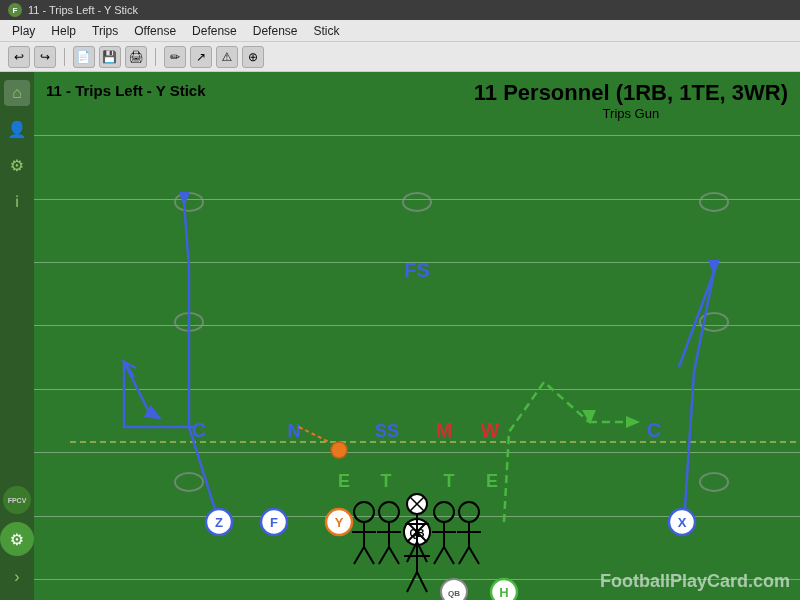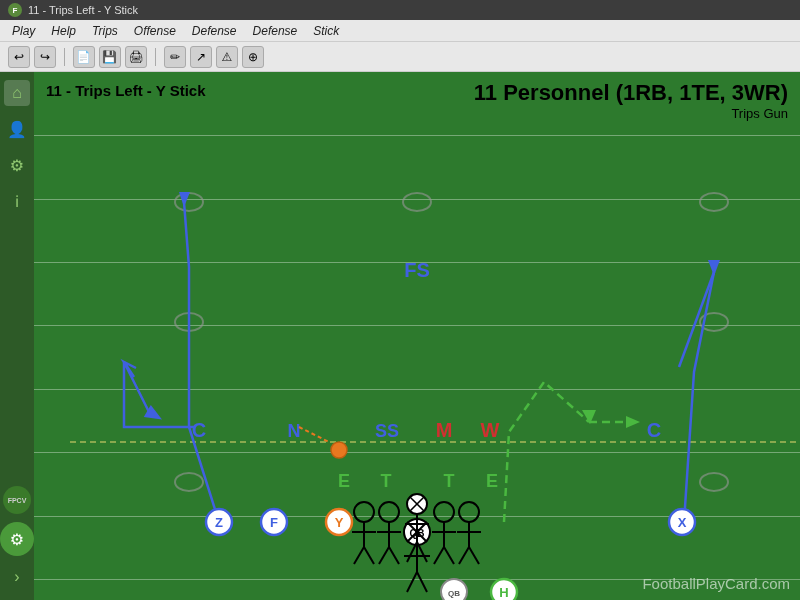--- a/index.html
+++ b/index.html
@@ -25,21 +25,20 @@
     }
 
     
     #menubar {
       height: 22px;
       background: #e8e8e8;
       display: flex;
       align-items: center;
       padding: 0 4px;
       border-bottom: 1px solid #ccc;
-      font-style: italic;
     }
     .menu-item {
       padding: 2px 8px;
       font-size: 12px;
       color: #222;
       cursor: pointer;
     }
 
     
     #toolbar {
@@ -141,37 +140,38 @@
     #formation-name .main-text {
       color: black;
       font-size: 22px;
       font-weight: bold;
       display: block;
     }
     #formation-name .sub-text {
       color: black;
       font-size: 13px;
       display: block;
+      text-align: center;
     }
 
     
     svg.routes {
       position: absolute;
       top: 0; left: 0;
       width: 100%; height: 100%;
       z-index: 15;
       overflow: visible;
     }
 
     #watermark {
       position: absolute;
       bottom: 8px; right: 10px;
       color: rgba(200,220,200,0.8);
-      font-size: 15px;
-      font-weight: normal;
+      font-size: 18px;
+      font-weight: bold;
       z-index: 30;
     }
 
     
     .yard-line {
       position: absolute;
       width: 100%;
       height: 1px;
       background: rgba(255,255,255,0.35);
       z-index: 3;

